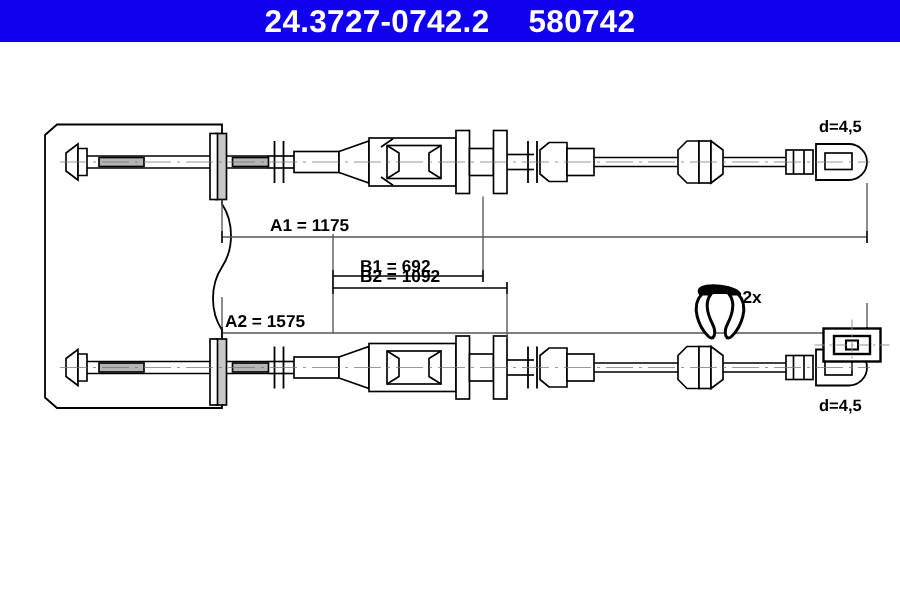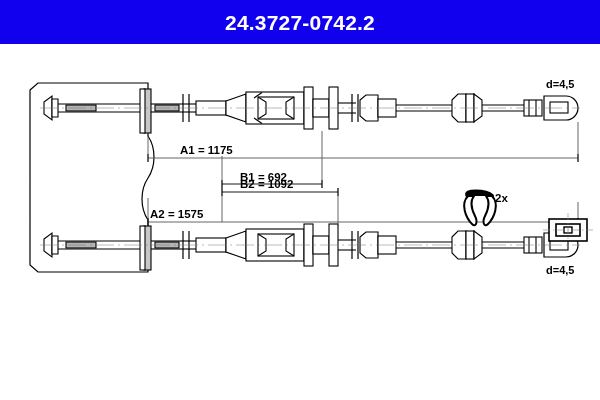--- a/index.html
+++ b/index.html
@@ -1,21 +1,21 @@
 <!DOCTYPE html>
 <html><head>
 <meta charset="utf-8">
 <style>
   html,body{margin:0;padding:0;background:#fff;}
   body{width:600px;height:400px;overflow:hidden;
        font-family:"Liberation Sans",sans-serif;}
   #sheet{position:relative;width:600px;height:400px;background:#fff;}
 
   
-  #header{position:absolute;left:0;top:0;width:600px;height:44px;
+  #header{position:absolute;left:0;top:0;width:600px;height:28px;
           background:#1100ee;display:flex;align-items:center;
           justify-content:center;gap:26px;}
   #header .htxt{color:#ffffff;font-size:21px;font-weight:bold;
                 letter-spacing:.2px;line-height:1;white-space:nowrap;}
 
   
   #canvas{position:absolute;left:0;top:36px;width:600px;height:364px;}
   svg{display:block;}
 
   .lbl{font-family:"Liberation Sans",sans-serif;font-weight:bold;
@@ -23,20 +23,21 @@
   .lbl-d{font-size:11px;font-weight:bold;fill:#000;}
   .lbl-x{font-size:11.5px;font-weight:bold;fill:#000;}
 </style>
 </head>
 <body>
 
 <div id="sheet">
 
   <div id="header">
     <span class="htxt">24.3727-0742.2</span>
+    <span class="htxt">580742</span>
   </div>
 
   <div id="canvas">
   <svg width="600" height="364" viewBox="0 0 600 364">
 
     <g fill="none" stroke="#000" stroke-width="1.1" stroke-linejoin="miter">
 
       <g>
         <path d="M30 54 L38 47 L148 47 L148 100
                  C 156 112, 156 130, 148 142

